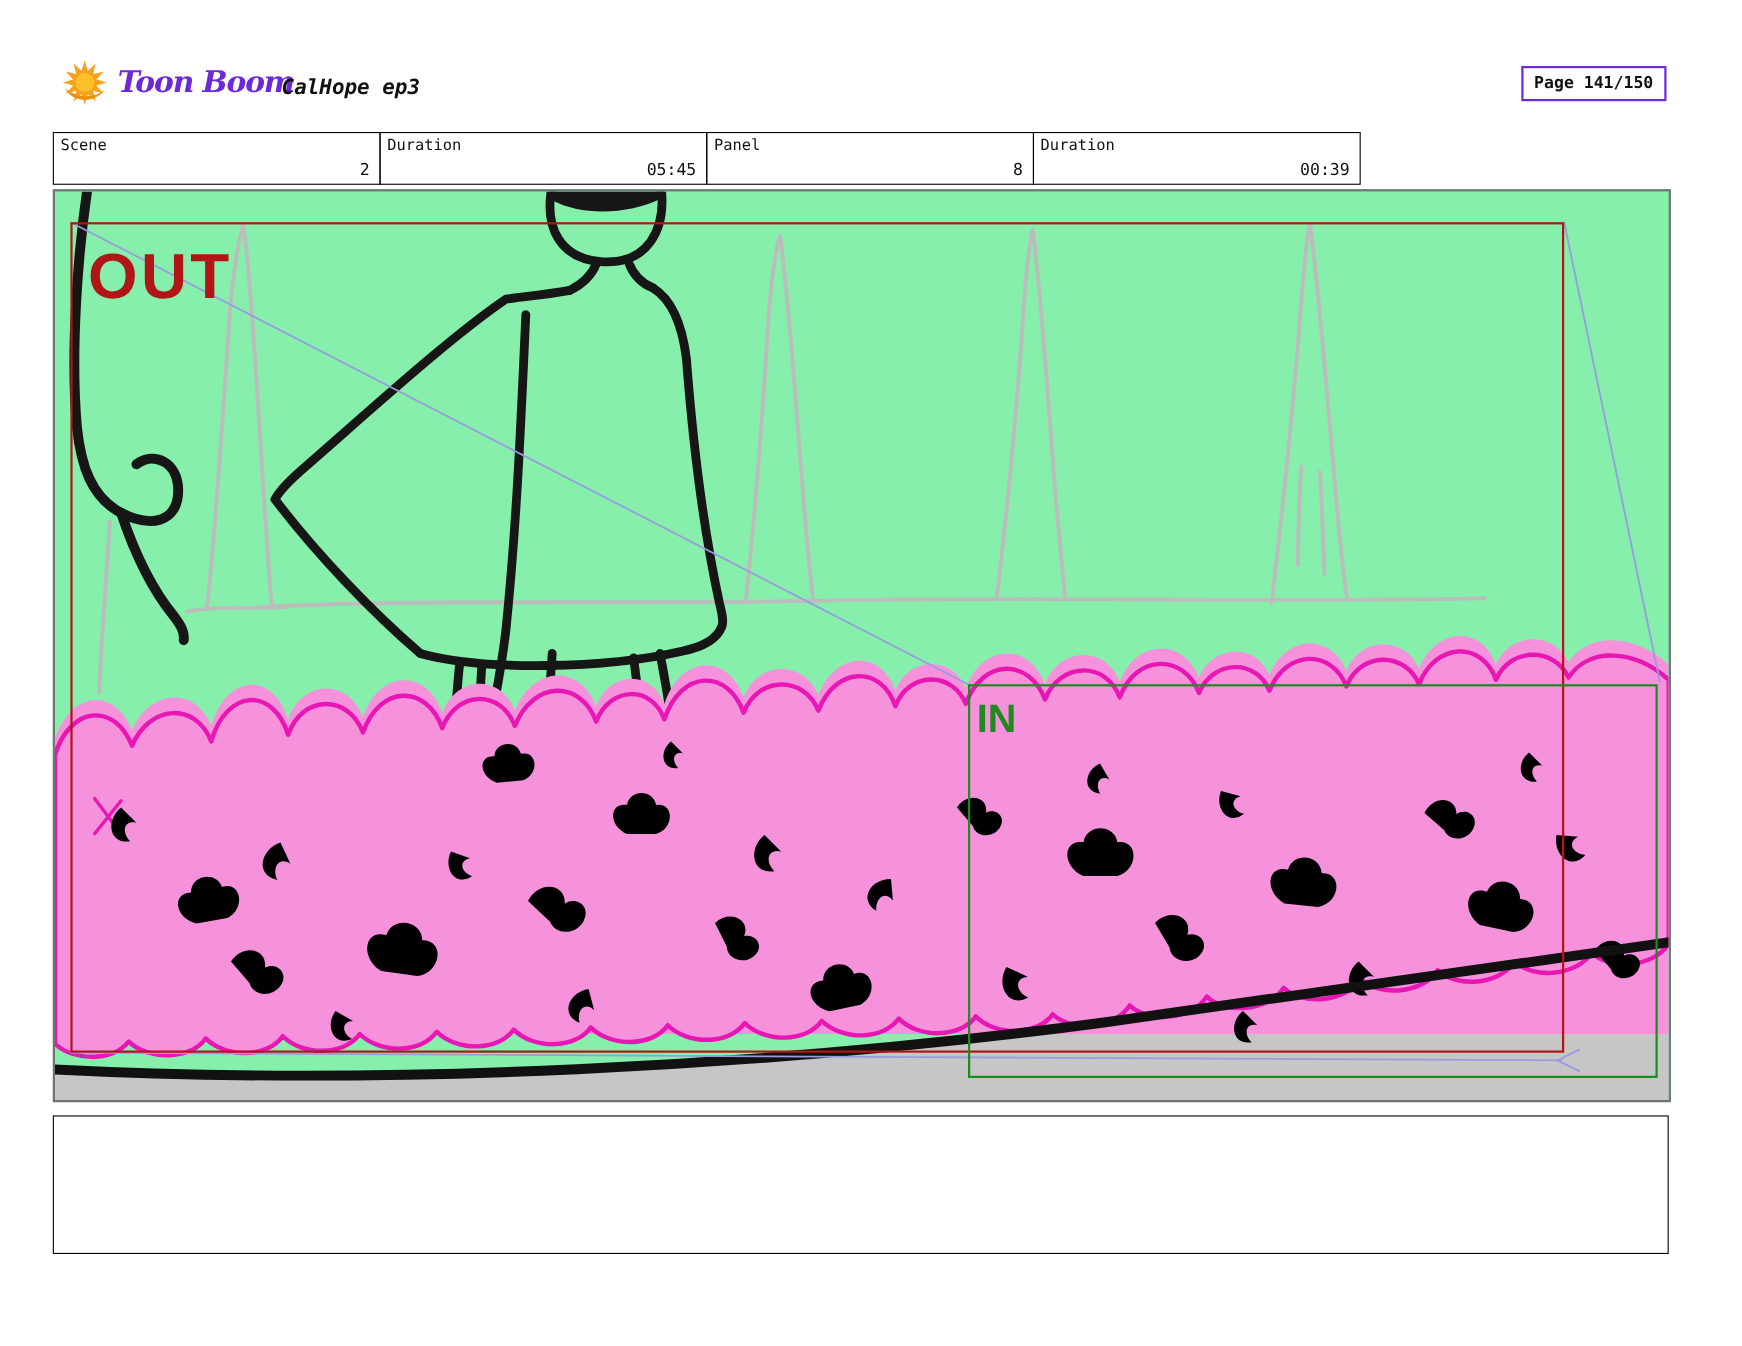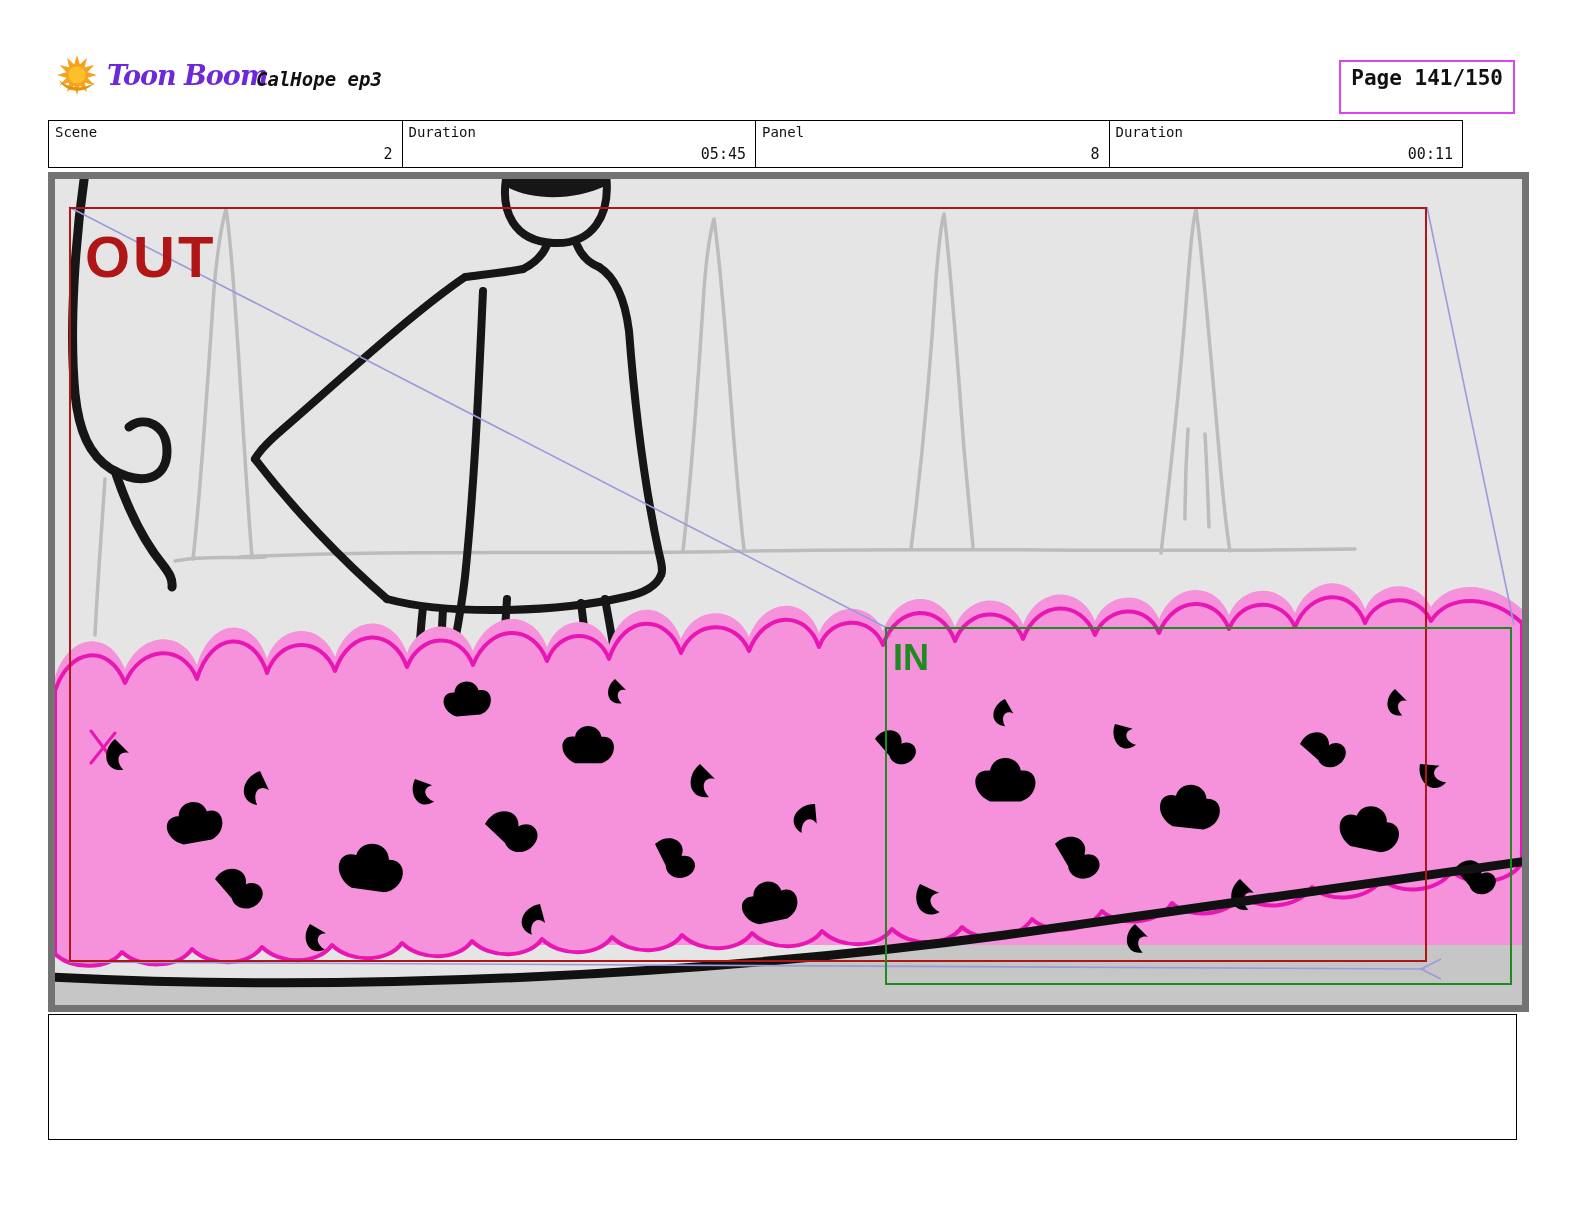--- a/index.html
+++ b/index.html
@@ -10,33 +10,33 @@
     color:#111;
   }
   
   .logo { position:absolute; left:54px; top:54px; display:flex; align-items:center; gap:7px; }
   .logo-text {
     font-family:"DejaVu Serif","Liberation Serif",serif;
     font-style:italic; font-weight:bold; font-size:27px; color:#6d28d9; letter-spacing:-1px;
   }
   .title { position:absolute; left:256px; top:68px; font-weight:bold; font-size:19px;font-style:italic; }
   .page-badge {
-    position:absolute; right:69px; top:60px; border:2px solid #d946ef;
-    padding:4px 10px 22px 10px; font-weight:bold; font-size:21px;
-  }
-  
-  .info-bar { position:absolute; left:48px; top:120px; width:1415px; height:48px; display:flex; }
+    position:absolute; right:69px; top:60px; border:2px solid #6d28d9;
+    padding:4px 10px 6px 10px; font-weight:bold; font-size:15px;
+  }
+  
+  .info-bar { position:absolute; left:48px; top:120px; width:1189px; height:48px; display:flex; }
   .cell { flex:1; position:relative; border:1px solid #000; margin-left:-1px; }
   .cell:first-child { margin-left:0; }
   .cell-label { position:absolute; top:3px; left:6px; font-size:14px; }
   .cell-value { position:absolute; bottom:4px; right:9px; font-size:15px; }
   
   .panel {
     position:absolute; left:48px; top:172px; width:1467px; height:826px;
-    border:7px solid #737373; overflow:hidden; background:#e5e5e5;
+    border:2px solid #737373; overflow:hidden; background:#86efac;
   }
   .panel svg.drawing { position:absolute; left:0; top:0; }
   .out-frame {
     position:absolute; left:14px; top:28px; width:1358px; height:755px;
     border:2px solid var(--out-frame,#b11616); box-sizing:border-box;
   }
   .in-frame {
     position:absolute; left:830px; top:448px; width:627px; height:358px;
     border:2px solid var(--in-frame,#1f8a1f); box-sizing:border-box;
   }
@@ -105,21 +105,21 @@
     <div class="cell">
       <div class="cell-label">Duration</div>
       <div class="cell-value">05:45</div>
     </div>
     <div class="cell">
       <div class="cell-label">Panel</div>
       <div class="cell-value">8</div>
     </div>
     <div class="cell">
       <div class="cell-label">Duration</div>
-      <div class="cell-value">00:11</div>
+      <div class="cell-value">00:39</div>
     </div>
   </div>
 
   <div class="panel">
     <svg class="drawing" width="1467" height="826" viewBox="0 0 1467 826">
       <defs>
         <path id="pf1" d="M0,16 C-14,10 -14,-8 0,-6 C2,-18 20,-18 22,-6 C36,-8 36,12 22,16"></path>
         <path id="pf2" d="M0,0 C-10,8 -8,24 6,22 C0,16 2,8 10,10"></path>
         <path id="pf3" d="M0,0 C8,-12 24,-8 22,4 C30,0 38,8 32,16 C26,24 14,22 12,14"></path>
       </defs>

